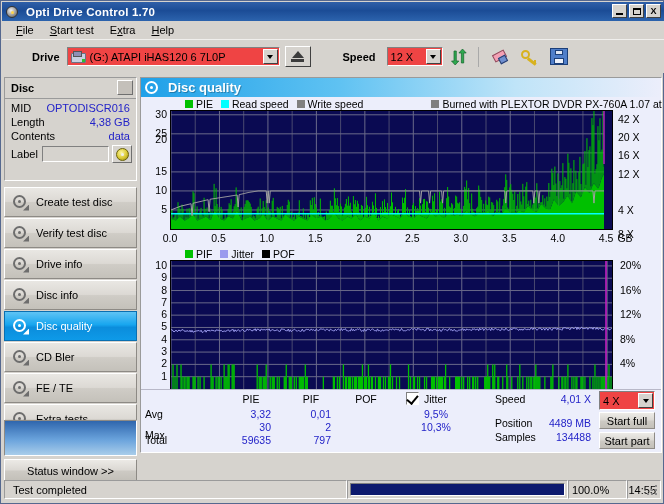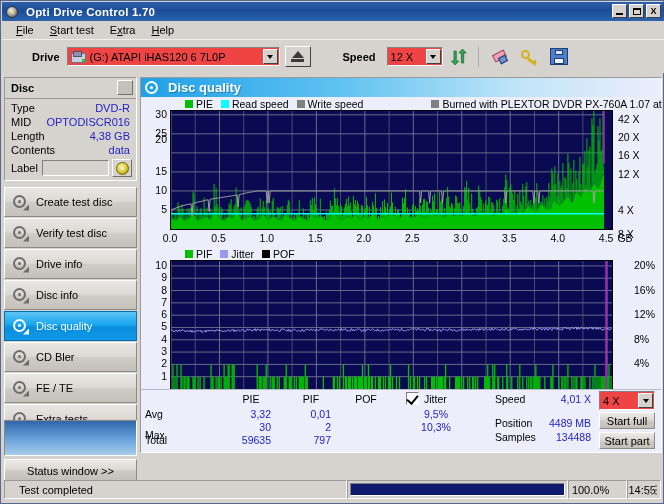--- a/index.html
+++ b/index.html
@@ -179,21 +179,21 @@
   .chk b{position:absolute;left:2px;top:0px;width:5px;height:9px;border:solid #000;
     border-width:0 2px 2px 0;transform:rotate(40deg);}
   .sbtn{position:absolute;background:linear-gradient(to bottom,#eceae6 0%,#dbd8d3 48%,#cdcac4 52%,#c2bfb8 100%);
     border:1px solid;border-color:#fff #8d8a85 #8d8a85 #fff;box-sizing:border-box;
     display:flex;align-items:center;justify-content:center;font-size:11px;}
 
   
   .statusbar{position:absolute;left:3px;bottom:4px;width:657px;height:19px;display:flex;align-items:center;}
   .sb-cell{height:19px;border:1px solid;border-color:#9a9a9a #fff #fff #9a9a9a;
     background:#d6d3ce;box-sizing:border-box;display:flex;align-items:center;font-size:11px;}
-  .sb-msg{width:345px;padding-left:14px;}
+  .sb-msg{width:345px;padding-left:8px;}
   .prog-cell{width:223px;padding:2px;}
   .prog-out{width:100%;height:13px;background:#fff;border:1px solid;
      border-color:#808080 #fff #fff #808080;box-sizing:border-box;}
   .prog-in{height:100%;background:#0d1a6e;}
   .sb-pct{width:60px;padding-left:3px;}
   .sb-time{flex:1;justify-content:flex-end;padding-right:4px;}
   .grip{position:absolute;right:2px;bottom:2px;width:12px;height:12px;}
   .grip i{position:absolute;width:2px;height:2px;background:#8a8a8a;}
 </style>
 </head>
@@ -282,24 +282,20 @@
   </div>
 
   <div class="left">
 
     <div class="disc-box">
       <div class="disc-head">
         <div class="t">Disc</div>
         <div class="sq"></div>
       </div>
       <div style="padding-top:2px;">
-        <div class="drow">
-          <span class="k">Type</span>
-          <span class="v">DVD-R</span>
-        </div>
         <div class="drow">
           <span class="k">MID</span>
           <span class="v">OPTODISCR016</span>
         </div>
         <div class="drow">
           <span class="k">Length</span>
           <span class="v">4,38 GB</span>
         </div>
         <div class="drow">
           <span class="k">Contents</span>
@@ -1175,21 +1171,21 @@
               <line x1="431.97954545454536" y1="128" x2="431.97954545454536" y2="115.6923076923077" stroke="#00c000" stroke-width="1.3"></line>
               <line x1="432.9818181818182" y1="128" x2="432.9818181818182" y2="115.6923076923077" stroke="#00c000" stroke-width="1.3"></line>
               <line x1="433.9840909090909" y1="128" x2="433.9840909090909" y2="115.6923076923077" stroke="#00c000" stroke-width="1.3"></line>
               <line x1="436.9909090909091" y1="128" x2="436.9909090909091" y2="115.6923076923077" stroke="#00c000" stroke-width="1.3"></line>
               <line x1="437.9931818181818" y1="128" x2="437.9931818181818" y2="103.38461538461539" stroke="#00c000" stroke-width="1.3"></line>
               <line x1="439.9977272727273" y1="128" x2="439.9977272727273" y2="115.6923076923077" stroke="#00c000" stroke-width="1.3"></line>
               <path d="M 0.0 69.1 L 1.0 68.5 L 2.0 70.1 L 3.0 70.7 L 4.0 70.4 L 5.0 69.0 L 6.0 70.5 L 7.0 70.2 L 8.0 68.9 L 9.0 70.2 L 10.0 69.5 L 11.0 68.9 L 12.0 68.6 L 13.0 69.8 L 14.0 70.4 L 15.0 70.0 L 16.0 70.1 L 17.0 69.7 L 18.0 70.7 L 19.0 69.2 L 20.0 71.1 L 21.0 69.3 L 22.1 71.3 L 23.1 70.6 L 24.1 70.3 L 25.1 70.0 L 26.1 69.9 L 27.1 69.7 L 28.1 69.5 L 29.1 70.5 L 30.1 69.2 L 31.1 71.3 L 32.1 71.3 L 33.1 70.3 L 34.1 69.1 L 35.1 71.2 L 36.1 69.3 L 37.1 69.7 L 38.1 69.1 L 39.1 70.3 L 40.1 69.3 L 41.1 69.2 L 42.1 69.7 L 43.1 69.5 L 44.1 70.5 L 45.1 68.9 L 46.1 69.2 L 47.1 69.1 L 48.1 69.5 L 49.1 70.0 L 50.1 69.2 L 51.1 70.4 L 52.1 70.6 L 53.1 69.8 L 54.1 70.5 L 55.1 70.0 L 56.1 69.7 L 57.1 68.6 L 58.1 69.9 L 59.1 70.5 L 60.1 69.1 L 61.1 68.9 L 62.1 68.3 L 63.1 70.7 L 64.1 68.8 L 65.1 70.3 L 66.1 69.8 L 67.2 68.5 L 68.2 69.7 L 69.2 70.5 L 70.2 69.4 L 71.2 68.3 L 72.2 69.0 L 73.2 70.4 L 74.2 70.3 L 75.2 69.7 L 76.2 67.9 L 77.2 69.2 L 78.2 68.6 L 79.2 68.6 L 80.2 69.2 L 81.2 70.2 L 82.2 68.8 L 83.2 69.2 L 84.2 67.7 L 85.2 70.1 L 86.2 68.1 L 87.2 68.3 L 88.2 68.7 L 89.2 70.1 L 90.2 68.0 L 91.2 68.7 L 92.2 68.8 L 93.2 68.5 L 94.2 69.1 L 95.2 68.4 L 96.2 68.7 L 97.2 68.8 L 98.2 67.8 L 99.2 70.1 L 100.2 69.4 L 101.2 68.6 L 102.2 68.9 L 103.2 69.6 L 104.2 69.6 L 105.2 69.4 L 106.2 68.5 L 107.2 69.8 L 108.2 70.4 L 109.2 70.3 L 110.3 67.9 L 111.3 68.1 L 112.3 68.3 L 113.3 68.3 L 114.3 69.5 L 115.3 69.7 L 116.3 69.8 L 117.3 68.0 L 118.3 70.5 L 119.3 68.7 L 120.3 70.7 L 121.3 69.7 L 122.3 69.0 L 123.3 68.2 L 124.3 68.7 L 125.3 69.8 L 126.3 70.3 L 127.3 69.3 L 128.3 69.8 L 129.3 70.4 L 130.3 70.2 L 131.3 68.1 L 132.3 70.1 L 133.3 70.3 L 134.3 68.9 L 135.3 68.3 L 136.3 68.6 L 137.3 68.3 L 138.3 69.3 L 139.3 69.3 L 140.3 67.9 L 141.3 69.3 L 142.3 68.6 L 143.3 69.4 L 144.3 69.8 L 145.3 68.0 L 146.3 68.8 L 147.3 69.8 L 148.3 69.2 L 149.3 67.9 L 150.3 68.0 L 151.3 68.3 L 152.3 68.0 L 153.3 68.8 L 154.3 69.6 L 155.4 68.2 L 156.4 68.3 L 157.4 69.2 L 158.4 69.9 L 159.4 68.1 L 160.4 68.8 L 161.4 69.4 L 162.4 69.8 L 163.4 69.9 L 164.4 68.2 L 165.4 69.6 L 166.4 68.6 L 167.4 68.0 L 168.4 68.9 L 169.4 69.4 L 170.4 67.5 L 171.4 69.6 L 172.4 68.3 L 173.4 68.5 L 174.4 67.6 L 175.4 69.6 L 176.4 69.7 L 177.4 70.1 L 178.4 69.6 L 179.4 70.0 L 180.4 67.6 L 181.4 69.6 L 182.4 68.3 L 183.4 70.0 L 184.4 68.7 L 185.4 68.8 L 186.4 67.9 L 187.4 68.5 L 188.4 67.8 L 189.4 68.4 L 190.4 70.4 L 191.4 69.5 L 192.4 70.4 L 193.4 67.9 L 194.4 70.0 L 195.4 69.8 L 196.4 68.0 L 197.4 68.2 L 198.5 68.5 L 199.5 69.6 L 200.5 68.5 L 201.5 67.8 L 202.5 68.9 L 203.5 69.6 L 204.5 69.6 L 205.5 70.2 L 206.5 67.9 L 207.5 69.8 L 208.5 69.5 L 209.5 70.2 L 210.5 70.1 L 211.5 68.6 L 212.5 70.0 L 213.5 69.3 L 214.5 69.0 L 215.5 68.9 L 216.5 69.1 L 217.5 69.5 L 218.5 68.5 L 219.5 68.3 L 220.5 69.0 L 221.5 67.7 L 222.5 68.4 L 223.5 69.1 L 224.5 68.0 L 225.5 68.4 L 226.5 68.7 L 227.5 68.2 L 228.5 69.9 L 229.5 69.4 L 230.5 67.4 L 231.5 68.9 L 232.5 70.0 L 233.5 69.7 L 234.5 69.8 L 235.5 69.4 L 236.5 68.7 L 237.5 68.8 L 238.5 69.1 L 239.5 68.5 L 240.5 67.4 L 241.5 68.2 L 242.6 68.2 L 243.6 67.3 L 244.6 68.1 L 245.6 69.3 L 246.6 67.3 L 247.6 67.8 L 248.6 67.9 L 249.6 69.0 L 250.6 68.8 L 251.6 68.4 L 252.6 68.5 L 253.6 69.9 L 254.6 69.5 L 255.6 67.4 L 256.6 67.4 L 257.6 67.5 L 258.6 70.0 L 259.6 68.2 L 260.6 69.3 L 261.6 69.7 L 262.6 68.4 L 263.6 68.4 L 264.6 68.2 L 265.6 69.7 L 266.6 69.1 L 267.6 69.6 L 268.6 68.2 L 269.6 70.2 L 270.6 70.2 L 271.6 68.1 L 272.6 67.9 L 273.6 68.8 L 274.6 68.5 L 275.6 69.2 L 276.6 69.8 L 277.6 68.1 L 278.6 67.6 L 279.6 69.3 L 280.6 68.5 L 281.6 70.1 L 282.6 68.8 L 283.6 68.6 L 284.6 70.1 L 285.6 70.0 L 286.7 70.0 L 287.7 69.1 L 288.7 69.1 L 289.7 68.9 L 290.7 68.9 L 291.7 67.5 L 292.7 69.5 L 293.7 68.2 L 294.7 69.6 L 295.7 67.9 L 296.7 68.6 L 297.7 68.8 L 298.7 68.6 L 299.7 69.0 L 300.7 69.5 L 301.7 67.6 L 302.7 68.4 L 303.7 67.8 L 304.7 69.2 L 305.7 68.1 L 306.7 68.0 L 307.7 69.7 L 308.7 67.2 L 309.7 68.9 L 310.7 67.8 L 311.7 67.2 L 312.7 69.5 L 313.7 67.9 L 314.7 67.0 L 315.7 68.6 L 316.7 68.8 L 317.7 68.2 L 318.7 67.8 L 319.7 69.6 L 320.7 67.0 L 321.7 68.7 L 322.7 68.9 L 323.7 67.6 L 324.7 67.4 L 325.7 68.3 L 326.7 68.8 L 327.7 68.2 L 328.7 69.5 L 329.7 69.6 L 330.8 67.3 L 331.8 68.6 L 332.8 68.9 L 333.8 69.0 L 334.8 67.1 L 335.8 68.1 L 336.8 69.4 L 337.8 69.5 L 338.8 68.9 L 339.8 67.4 L 340.8 69.0 L 341.8 67.4 L 342.8 67.2 L 343.8 67.2 L 344.8 68.0 L 345.8 67.7 L 346.8 68.6 L 347.8 69.4 L 348.8 67.9 L 349.8 69.2 L 350.8 67.9 L 351.8 69.3 L 352.8 67.9 L 353.8 67.8 L 354.8 68.1 L 355.8 69.1 L 356.8 67.9 L 357.8 68.5 L 358.8 68.8 L 359.8 67.1 L 360.8 66.8 L 361.8 68.7 L 362.8 67.0 L 363.8 67.1 L 364.8 67.7 L 365.8 69.2 L 366.8 68.6 L 367.8 67.3 L 368.8 67.1 L 369.8 67.2 L 370.8 69.1 L 371.8 67.8 L 372.8 67.2 L 373.8 69.2 L 374.8 67.4 L 375.9 67.5 L 376.9 69.3 L 377.9 67.4 L 378.9 67.0 L 379.9 68.2 L 380.9 69.4 L 381.9 67.3 L 382.9 67.4 L 383.9 67.0 L 384.9 67.2 L 385.9 68.7 L 386.9 67.0 L 387.9 68.3 L 388.9 68.0 L 389.9 68.3 L 390.9 69.3 L 391.9 66.9 L 392.9 67.0 L 393.9 66.6 L 394.9 67.0 L 395.9 67.6 L 396.9 67.1 L 397.9 67.4 L 398.9 68.8 L 399.9 67.0 L 400.9 66.7 L 401.9 66.9 L 402.9 67.9 L 403.9 66.7 L 404.9 66.1 L 405.9 68.6 L 406.9 66.1 L 407.9 68.0 L 408.9 68.1 L 409.9 66.7 L 410.9 66.1 L 411.9 67.9 L 412.9 67.2 L 413.9 67.6 L 414.9 67.1 L 415.9 66.7 L 416.9 68.4 L 417.9 67.1 L 418.9 66.5 L 420.0 67.4 L 421.0 66.6 L 422.0 68.3 L 423.0 66.2 L 424.0 67.4 L 425.0 68.3 L 426.0 66.4 L 427.0 68.3 L 428.0 67.9 L 429.0 66.8 L 430.0 68.1 L 431.0 68.9 L 432.0 69.0 L 433.0 68.5 L 434.0 67.2 L 435.0 66.4 L 436.0 68.1 L 437.0 67.2 L 438.0 68.8 L 439.0 68.8 L 440.0 67.8 L 441.0 66.8" fill="none" stroke="#9a9aee" stroke-width="1"></path>
               <line x1="435" y1="0" x2="435" y2="128" stroke="#c020c0" stroke-width="1.6"></line>
             </svg>
         </div>
-        <div class="yaxr" id="pif-yaxr" style="left:490px;height:130px;">
+        <div class="yaxr" id="pif-yaxr" style="left:476px;height:130px;">
             <span style="top: 4.92308px;">20%</span>
             <span style="top: 29.5385px;">16%</span>
             <span style="top: 54.1538px;">12%</span>
             <span style="top: 78.7692px;">8%</span>
             <span style="top: 103.385px;">4%</span>
           </div>
       </div>
       <div class="xax" id="pif-xax">
           <span style="left: 29px;">0.0</span>
           <span style="left: 77.4615px;">0.5</span>

